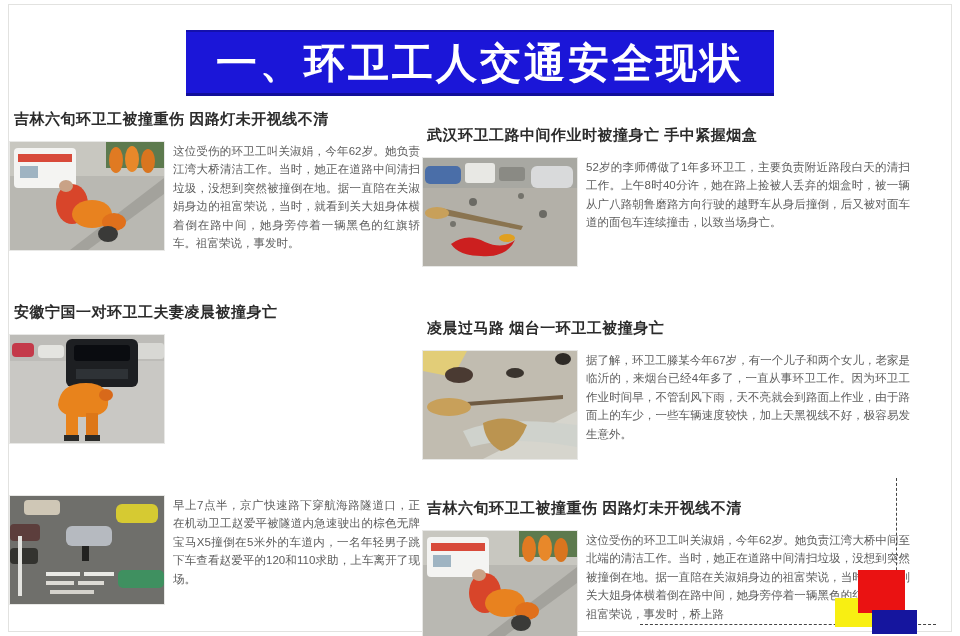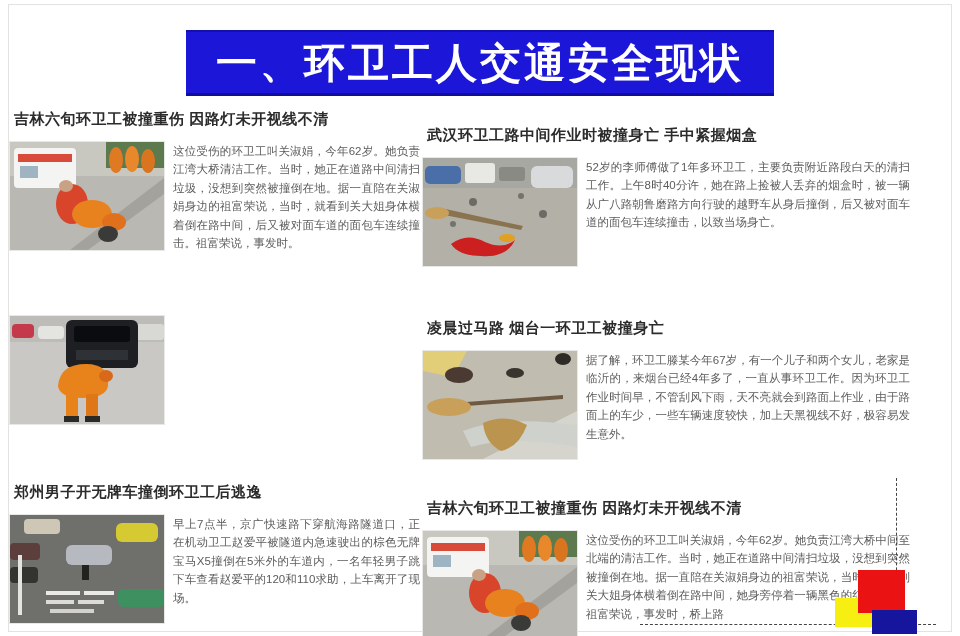--- a/index.html
+++ b/index.html
@@ -69,21 +69,21 @@
         <rect x="96" y="0" width="58" height="26" fill="#5d7a4e"></rect>
         <ellipse cx="106" cy="18" rx="7" ry="13" fill="#e07a22"></ellipse>
         <ellipse cx="122" cy="17" rx="7" ry="13" fill="#e8882a"></ellipse>
         <ellipse cx="138" cy="19" rx="7" ry="12" fill="#d9751f"></ellipse>
         <ellipse cx="62" cy="62" rx="16" ry="20" fill="#d8452a"></ellipse>
         <ellipse cx="82" cy="72" rx="20" ry="14" fill="#e8821f"></ellipse>
         <ellipse cx="104" cy="80" rx="12" ry="9" fill="#e0701c"></ellipse>
         <ellipse cx="98" cy="92" rx="10" ry="8" fill="#3a3a38"></ellipse>
         <ellipse cx="56" cy="44" rx="7" ry="6" fill="#c9a286"></ellipse>
       </svg>
-      <div class="body">这位受伤的环卫工叫关淑娟，今年62岁。她负责江湾大桥清洁工作。当时，她正在道路中间清扫垃圾，没想到突然被撞倒在地。据一直陪在关淑娟身边的祖富荣说，当时，就看到关大姐身体横着倒在路中间，后又被对面车道的面包车连续撞击。祖富荣说，事发时。</div>
+      <div class="body">这位受伤的环卫工叫关淑娟，今年62岁。她负责江湾大桥清洁工作。当时，她正在道路中间清扫垃圾，没想到突然被撞倒在地。据一直陪在关淑娟身边的祖富荣说，当时，就看到关大姐身体横着倒在路中间，她身旁停着一辆黑色的红旗轿车。祖富荣说，事发时。</div>
     </div>
   </div>
 
   <div class="card col2 row1">
     <div class="headline">武汉环卫工路中间作业时被撞身亡 手中紧握烟盒</div>
     <div class="content">
       <svg class="photo" viewBox="0 0 154 108">
         <rect x="0" y="0" width="154" height="108" fill="#b3b0a8"></rect>
         <rect x="0" y="0" width="154" height="30" fill="#a8a8a2"></rect>
         <rect x="2" y="8" width="36" height="18" rx="5" fill="#4a6ea8"></rect>
@@ -97,20 +97,21 @@
         <path d="M6,58 L18,50 L100,68 L98,72 L16,56 Z" fill="#8a7450"></path>
         <ellipse cx="14" cy="55" rx="12" ry="6" fill="#c8a05a"></ellipse>
         <path d="M28,86 Q44,74 62,84 Q80,92 92,82 Q84,100 58,98 Q36,98 28,86 Z" fill="#cc1f1f"></path>
         <ellipse cx="84" cy="80" rx="8" ry="4" fill="#e0a020"></ellipse>
       </svg>
       <div class="body">52岁的李师傅做了1年多环卫工，主要负责附近路段白天的清扫工作。上午8时40分许，她在路上捡被人丢弃的烟盒时，被一辆从广八路朝鲁磨路方向行驶的越野车从身后撞倒，后又被对面车道的面包车连续撞击，以致当场身亡。</div>
     </div>
   </div>
 
   <div class="card col1 row2">
+    <div class="headline">安徽宁国一对环卫工夫妻凌晨被撞身亡</div>
     <div class="content">
       <svg class="photo" viewBox="0 0 154 108">
         <rect x="0" y="0" width="154" height="108" fill="#c9c8c4"></rect>
         <rect x="0" y="0" width="154" height="26" fill="#bdbcb8"></rect>
         <rect x="2" y="8" width="22" height="14" rx="4" fill="#c43a4a"></rect>
         <rect x="28" y="10" width="26" height="13" rx="4" fill="#e4e4e0"></rect>
         <rect x="118" y="8" width="36" height="16" rx="3" fill="#d8d8d4"></rect>
         <rect x="56" y="4" width="72" height="48" rx="6" fill="#1d1f22"></rect>
         <rect x="64" y="10" width="56" height="16" rx="3" fill="#0a0c10"></rect>
         <rect x="66" y="34" width="52" height="10" fill="#2e3236"></rect>
@@ -137,21 +138,20 @@
         <ellipse cx="140" cy="8" rx="8" ry="6" fill="#2e2a26"></ellipse>
         <path d="M30,52 L140,44 L140,48 L30,56 Z" fill="#6e5a42"></path>
         <ellipse cx="26" cy="56" rx="22" ry="9" fill="#c8a05a"></ellipse>
         <path d="M60,72 Q82,62 104,74 Q96,96 78,100 Q62,92 60,72 Z" fill="#bb9450"></path>
       </svg>
       <div class="body">据了解，环卫工滕某今年67岁，有一个儿子和两个女儿，老家是临沂的，来烟台已经4年多了，一直从事环卫工作。因为环卫工作业时间早，不管刮风下雨，天不亮就会到路面上作业，由于路面上的车少，一些车辆速度较快，加上天黑视线不好，极容易发生意外。</div>
     </div>
   </div>
 
   <div class="card col1 row3">
-    <div class="headline">郑州男子开无牌车撞倒环卫工后逃逸</div>
     <div class="content">
       <svg class="photo" viewBox="0 0 154 108">
         <rect x="0" y="0" width="154" height="108" fill="#6f6f6b"></rect>
         <rect x="14" y="4" width="36" height="15" rx="4" fill="#cfc7b6"></rect>
         <rect x="106" y="8" width="42" height="19" rx="6" fill="#d6ca32"></rect>
         <rect x="0" y="28" width="30" height="17" rx="4" fill="#5c3e3c"></rect>
         <rect x="56" y="30" width="46" height="20" rx="6" fill="#b6bac0"></rect>
         <rect x="0" y="52" width="28" height="16" rx="4" fill="#33332f"></rect>
         <rect x="108" y="74" width="46" height="18" rx="5" fill="#3f9060"></rect>
         <rect x="72" y="50" width="7" height="15" fill="#222220"></rect>

